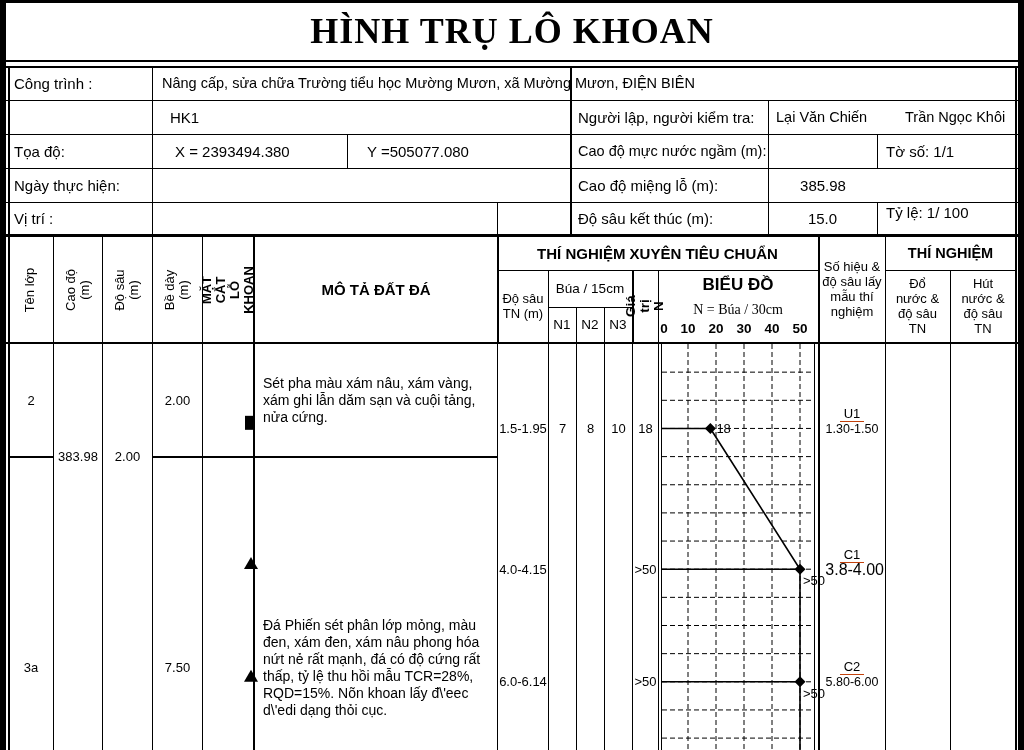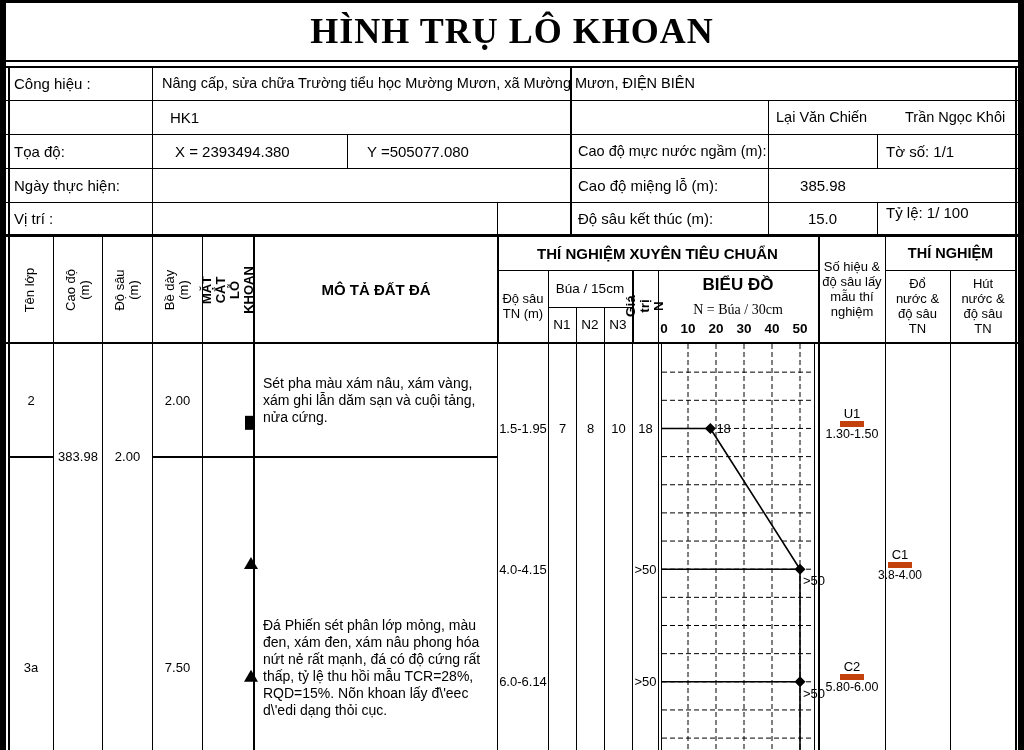--- a/index.html
+++ b/index.html
@@ -11,35 +11,36 @@
   .c{position:absolute;display:flex;align-items:center;font-size:15px;}
   .c.center{justify-content:center;}
   .hc{position:absolute;display:flex;align-items:center;justify-content:center;text-align:center;
       font-size:13px;line-height:15px;white-space:pre-line;}
   .rot span{transform:rotate(-90deg);white-space:pre-line;text-align:center;font-size:13px;line-height:14px;}
   .bold{font-weight:bold;}
   .serif{font-family:Liberation Serif, serif;}
   .bodycell{position:absolute;display:flex;align-items:center;justify-content:center;font-size:13px;height:18px;}
   .desc{position:absolute;font-size:14px;line-height:17px;text-align:left;transform:translateY(-50%);}
   .sample{position:absolute;text-align:center;font-size:13px;line-height:14px;}
-  .sample .sid{display:inline-block;border-bottom:6px solid #c2410c;padding:0 4px;}
+  .sample .sid{display:inline-block;border-bottom:1px solid #c2410c;padding:0 4px;}
   .tick{position:absolute;font-weight:bold;font-size:13.5px;width:26px;text-align:center;top:321px;}
   svg{position:absolute;left:0;top:0;}
 </style>
 </head>
 <body>
 
 <div class="page">
 
   <div class="title">HÌNH TRỤ LÔ KHOAN</div>
 
-  <div class="c" style="left:14px;top:66px;width:138px;height:34px;">Công hiệu :</div>
+  <div class="c" style="left:14px;top:66px;width:138px;height:34px;">Công trình :</div>
   <div class="c" style="left:162px;top:66px;width:850px;height:34px;font-size:14.5px;">Nâng cấp, sửa chữa Trường tiểu học Mường Mươn, xã Mường Mươn, ĐIỆN BIÊN</div>
 
   <div class="c" style="left:170px;top:100px;width:300px;height:34px;">HK1</div>
+  <div class="c" style="left:578px;top:100px;width:190px;height:34px;">Người lập, người kiểm tra:</div>
   <div class="c" style="left:776px;top:100px;width:100px;height:34px;font-size:14.5px;">Lại Văn Chiến</div>
   <div class="c" style="left:905px;top:100px;width:110px;height:34px;font-size:14.5px;">Trần Ngọc Khôi</div>
 
   <div class="c" style="left:14px;top:134px;width:138px;height:34px;">Tọa độ:</div>
   <div class="c" style="left:175px;top:134px;width:170px;height:34px;">X = 2393494.380</div>
   <div class="c" style="left:367px;top:134px;width:200px;height:34px;">Y =505077.080</div>
   <div class="c" style="left:578px;top:134px;width:190px;height:34px;font-size:14.5px;text-align:right;">Cao độ mực nước ngầm (m):</div>
   <div class="c" style="left:772px;top:134px;width:100px;height:34px;"></div>
   <div class="c" style="left:886px;top:134px;width:128px;height:34px;">Tờ số:  1/1</div>
 
@@ -113,21 +114,21 @@
       <div class="bodycell" style="left: 549px; top: 560.2px; width: 27px;"></div>
       <div class="bodycell" style="left: 577px; top: 560.2px; width: 27px;"></div>
       <div class="bodycell" style="left: 605px; top: 560.2px; width: 27px;"></div>
       <div class="bodycell" style="left: 633px; top: 560.2px; width: 25px;">&gt;50</div>
       <div class="bodycell" style="left: 498px; top: 672.8px; width: 50px;">6.0-6.14</div>
       <div class="bodycell" style="left: 549px; top: 672.8px; width: 27px;"></div>
       <div class="bodycell" style="left: 577px; top: 672.8px; width: 27px;"></div>
       <div class="bodycell" style="left: 605px; top: 672.8px; width: 27px;"></div>
       <div class="bodycell" style="left: 633px; top: 672.8px; width: 25px;">&gt;50</div>
       <div class="sample" style="left: 820px; top: 406.82px; width: 64px;"><div class="sid">U1</div><div style="font-size: 12.5px;">1.30-1.50</div></div>
-      <div class="sample" style="left: 820px; top: 547.57px; width: 64px; padding-left: 48px;"><div class="sid">C1</div><div style="font-size: 12px;">3.8-4.00</div></div>
+      <div class="sample" style="left: 820px; top: 547.57px; width: 64px;"><div class="sid">C1</div><div style="font-size: 16px; text-align: right;">3.8-4.00</div></div>
       <div class="sample" style="left: 820px; top: 660.17px; width: 64px;"><div class="sid">C2</div><div style="font-size: 12.5px;">5.80-6.00</div></div>
     </div>
   <svg id="chart" width="1024" height="750">
       <line x1="661.5" y1="344" x2="661.5" y2="750" stroke="#000" stroke-width="1"></line>
       <line x1="814.5" y1="344" x2="814.5" y2="750" stroke="#000" stroke-width="1"></line>
       <line x1="662" y1="372.15" x2="814" y2="372.15" stroke="#000" stroke-width="1" stroke-dasharray="5 3"></line>
       <line x1="662" y1="400.29999999999995" x2="814" y2="400.29999999999995" stroke="#000" stroke-width="1" stroke-dasharray="5 3"></line>
       <line x1="662" y1="428.44999999999993" x2="814" y2="428.44999999999993" stroke="#000" stroke-width="1" stroke-dasharray="5 3"></line>
       <line x1="662" y1="456.5999999999999" x2="814" y2="456.5999999999999" stroke="#000" stroke-width="1" stroke-dasharray="5 3"></line>
       <line x1="662" y1="484.7499999999999" x2="814" y2="484.7499999999999" stroke="#000" stroke-width="1" stroke-dasharray="5 3"></line>

